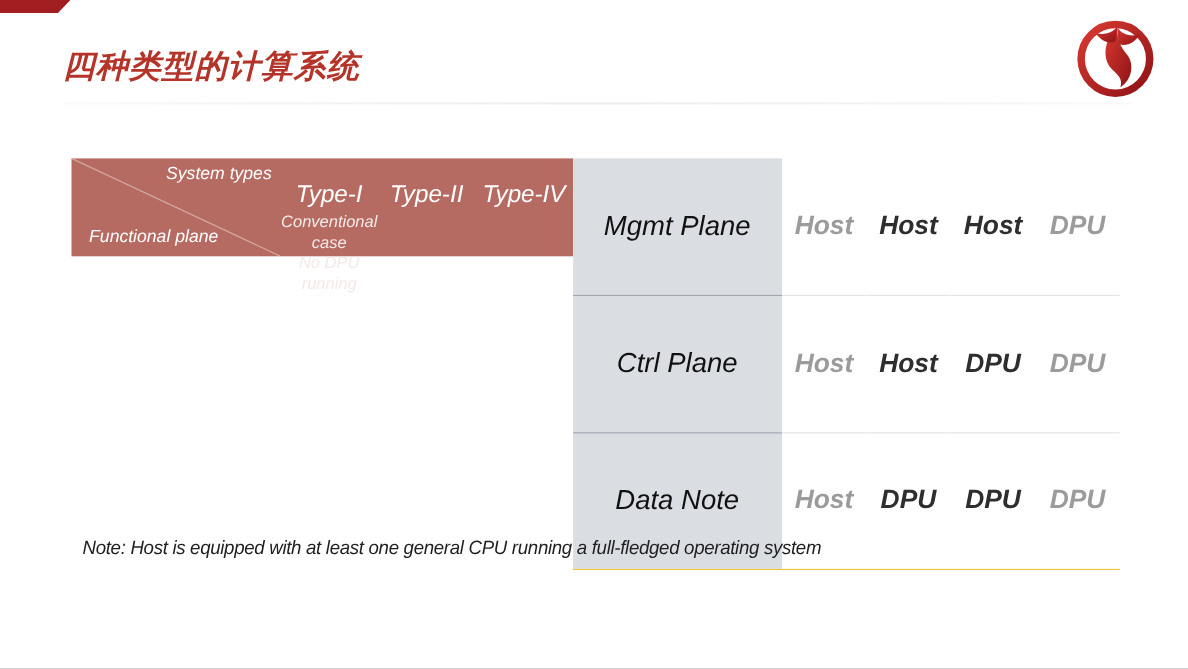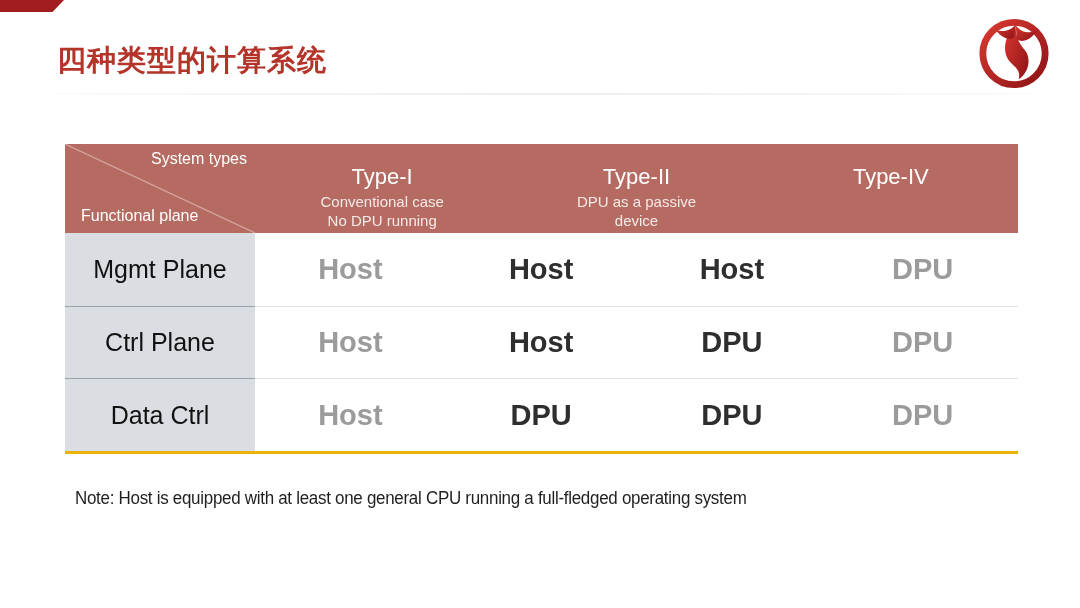--- a/index.html
+++ b/index.html
@@ -6,20 +6,21 @@
   html, body { background: #888; }
   body { font-family: "Liberation Sans", sans-serif; }
 
   .slide {
     position: relative;
     width: 1080px;
     height: 608px;
     background: #ffffff;
     overflow: hidden;
     margin: 0 auto;
+    font-style: italic;
   }
 
   
   .corner-flag {
     position: absolute;
     left: 0; top: 0;
     width: 64px; height: 12px;
     background: #A11D1F;
     clip-path: polygon(0 0, 100% 0, 82% 100%, 0 100%);
   }
@@ -43,23 +44,22 @@
   .logo {
     position: absolute;
     left: 976px; top: 14px;
     width: 76px; height: 76px;
   }
 
   
   .sys-table {
     position: absolute;
     left: 65px; top: 144px;
-    width: 953px; height: 310px;
-    display: flex;
-    flex-direction: column;
+    width: 953px; height: 374px;
+    display: flex;
   }
 
   .sys-header {
     display: flex;
     height: 89px;
     background: #B66B62;
     color: #ffffff;
   }
   .sys-header .corner-cell {
     position: relative;
@@ -100,42 +100,42 @@
     line-height: 19px;
     color: #F4E9E7;
     white-space: pre-line;
     padding-bottom: 6px;
   }
 
   .sys-body {
     flex: 1;
     display: flex;
     flex-direction: column;
-    border-bottom: 3px solid #eab308;
+    border-bottom: 1px solid #eab308;
   }
   .sys-row {
     flex: 1;
     display: flex;
   }
   .plane-cell {
     width: 190px;
     flex: 0 0 190px;
     background: #DADEE3;
     display: flex;
     align-items: center;
     justify-content: center;
     font-size: 25px;
     color: #111111;
   }
   .value-cell {
     flex: 1 1 0;
     display: flex;
     align-items: center;
     justify-content: center;
-    font-size: 29px;
+    font-size: 24px;
     font-weight: bold;
     background: #ffffff;
   }
   .sys-row + .sys-row .plane-cell { border-top: 1px solid #99A1AC; }
   .sys-row + .sys-row .value-cell { border-top: 1px solid #E3E3E3; }
 
   .muted  { color: #9B9B9B; }
   .strong { color: #2E2E2E; }
 
   .note {
@@ -182,22 +182,20 @@
         <span class="corner-bottom-left">Functional plane</span>
       </div>
 
       <div class="type-cell">
         <div class="type-label">Type-I</div>
         <div class="type-subtitle">Conventional case
 No DPU running</div>
       </div>
       <div class="type-cell">
         <div class="type-label">Type-II</div>
-        <div class="type-subtitle">DPU as a passive
-device</div>
       </div>
       <div class="type-cell">
         <div class="type-label">Type-IV</div>
       </div>
     </div>
 
     <div class="sys-body">
 
       <div class="sys-row">
         <div class="plane-cell">Mgmt Plane</div>
@@ -209,21 +207,21 @@
 
       <div class="sys-row">
         <div class="plane-cell">Ctrl Plane</div>
         <div class="value-cell muted">Host</div>
         <div class="value-cell strong">Host</div>
         <div class="value-cell strong">DPU</div>
         <div class="value-cell muted">DPU</div>
       </div>
 
       <div class="sys-row">
-        <div class="plane-cell">Data Ctrl</div>
+        <div class="plane-cell">Data Note</div>
         <div class="value-cell muted">Host</div>
         <div class="value-cell strong">DPU</div>
         <div class="value-cell strong">DPU</div>
         <div class="value-cell muted">DPU</div>
       </div>
 
     </div>
   </div>
 
   <div class="note">Note: Host is equipped with at least one general CPU running a full-fledged operating system</div>

